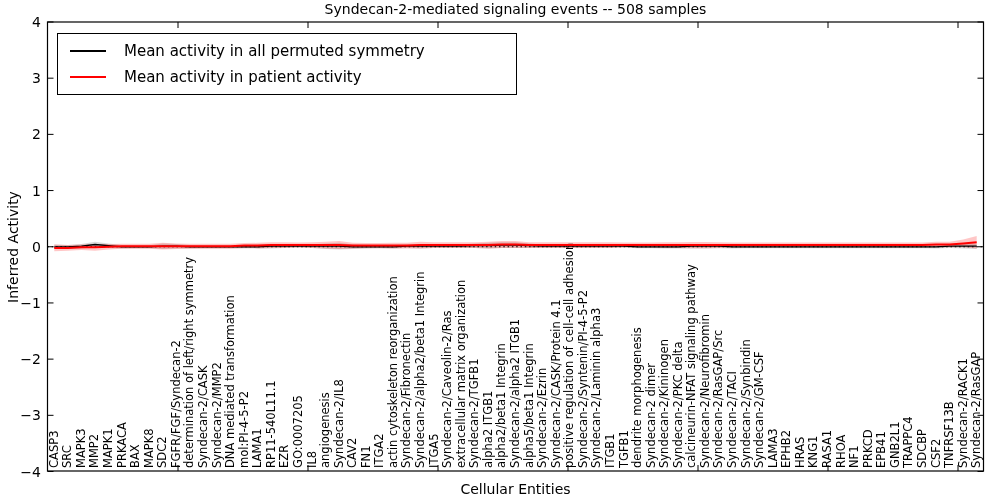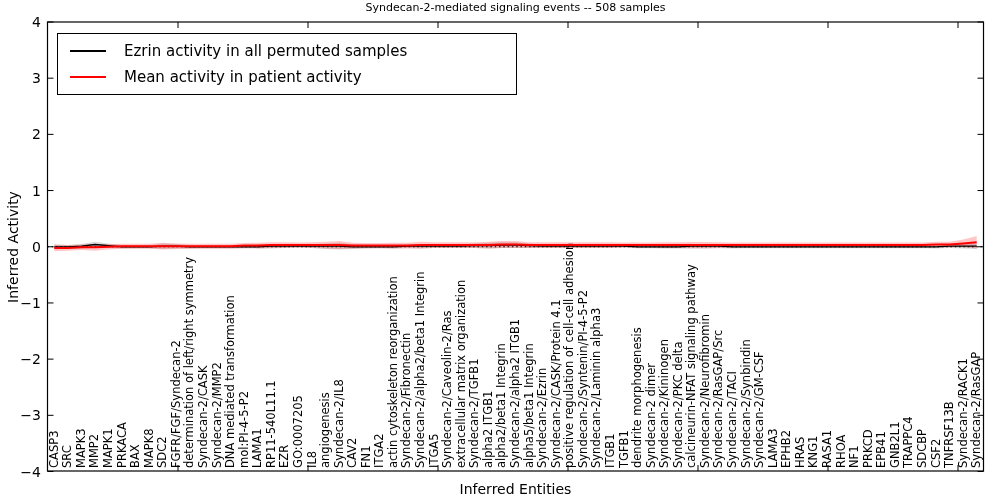--- a/index.html
+++ b/index.html
@@ -2,21 +2,21 @@
 <html><head>
 <meta charset="utf-8">
 <style>
   html,body{margin:0;padding:0;background:#ffffff;}
   #fig{
     position:relative;width:1000px;height:500px;background:#ffffff;overflow:hidden;
     font-family:"DejaVu Sans","Liberation Sans",sans-serif;color:#000;
   }
   .title{
     position:absolute;left:47px;top:1px;width:937px;text-align:center;
-    font-size:11px;color:#000;
+    font-size:14px;color:#000;
   }
   .ylab-wrap{
     position:absolute;left:0;top:22px;width:26px;height:449px;
     display:flex;align-items:center;justify-content:center;
   }
   .ylab-wrap span{transform:rotate(-90deg);white-space:nowrap;font-size:14px;}
   .xlab{
     position:absolute;left:47px;top:481px;width:937px;text-align:center;font-size:14px;
   }
   .ytick{
@@ -40,21 +40,21 @@
 <body>
 
 <div id="fig">
 
   <div class="title">Syndecan-2-mediated signaling events -- 508 samples</div>
 
   <div class="ylab-wrap">
     <span>Inferred Activity</span>
   </div>
 
-  <div class="xlab">Inferred Entities</div>
+  <div class="xlab">Cellular Entities</div>
 
   <div id="yticks">
       <div class="ytick" style="top: 12.99px;">4</div>
       <div class="ytick" style="top: 69.18px;">3</div>
       <div class="ytick" style="top: 125.37px;">2</div>
       <div class="ytick" style="top: 181.56px;">1</div>
       <div class="ytick" style="top: 237.75px;">0</div>
       <div class="ytick" style="top: 293.94px;">−1</div>
       <div class="ytick" style="top: 350.13px;">−2</div>
       <div class="ytick" style="top: 406.32px;">−3</div>
@@ -169,21 +169,21 @@
       <line x1="698" y1="465" x2="698" y2="471" stroke="#000" stroke-width="1"></line>
       <line x1="828" y1="22" x2="828" y2="28" stroke="#000" stroke-width="1"></line>
       <line x1="828" y1="465" x2="828" y2="471" stroke="#000" stroke-width="1"></line>
       <line x1="958" y1="22" x2="958" y2="28" stroke="#000" stroke-width="1"></line>
       <line x1="958" y1="465" x2="958" y2="471" stroke="#000" stroke-width="1"></line>
     </svg>
 
   <div class="legend">
     <div class="legend-row">
       <span class="legend-line" style="background: rgb(0, 0, 0);"></span>
-      <span class="legend-label">Ezrin activity in all permuted samples</span>
+      <span class="legend-label">Mean activity in all permuted symmetry</span>
     </div>
     <div class="legend-row">
       <span class="legend-line" style="background: rgb(255, 0, 0);"></span>
       <span class="legend-label">Mean activity in patient activity</span>
     </div>
   </div>
 
 </div>
 
 </body></html>

